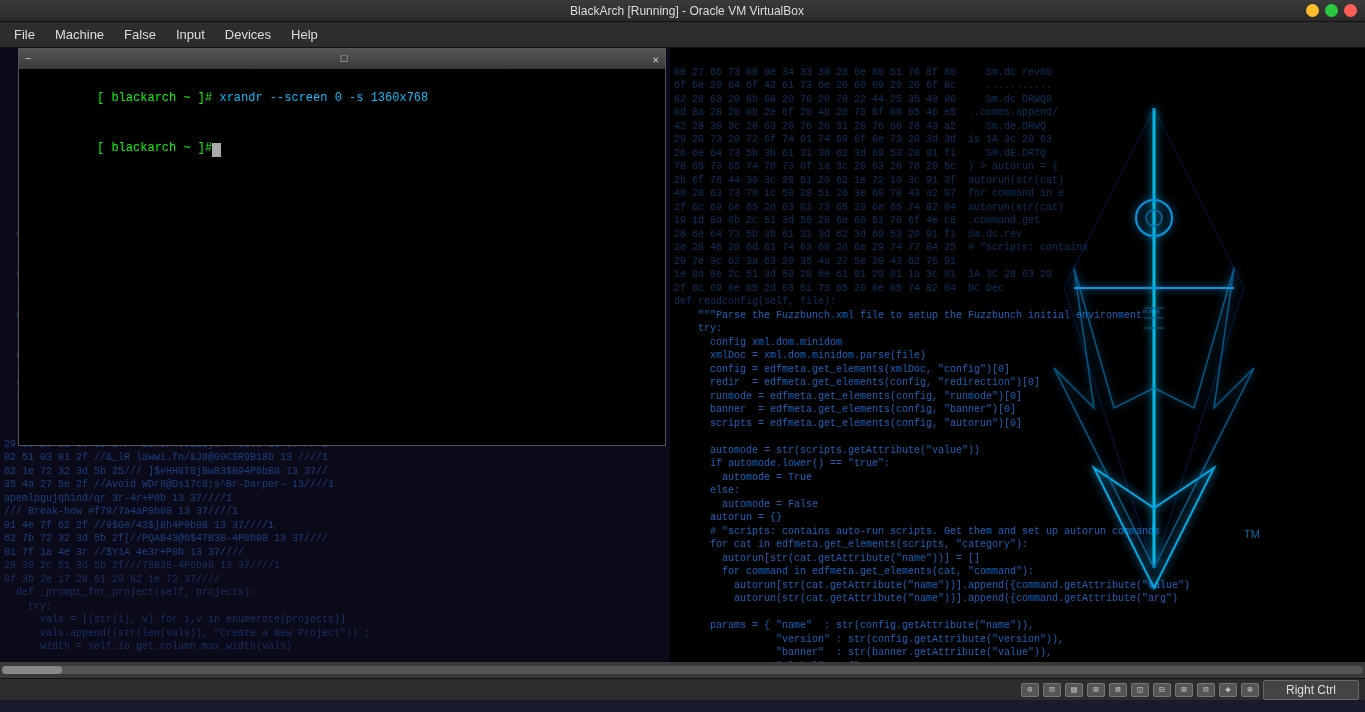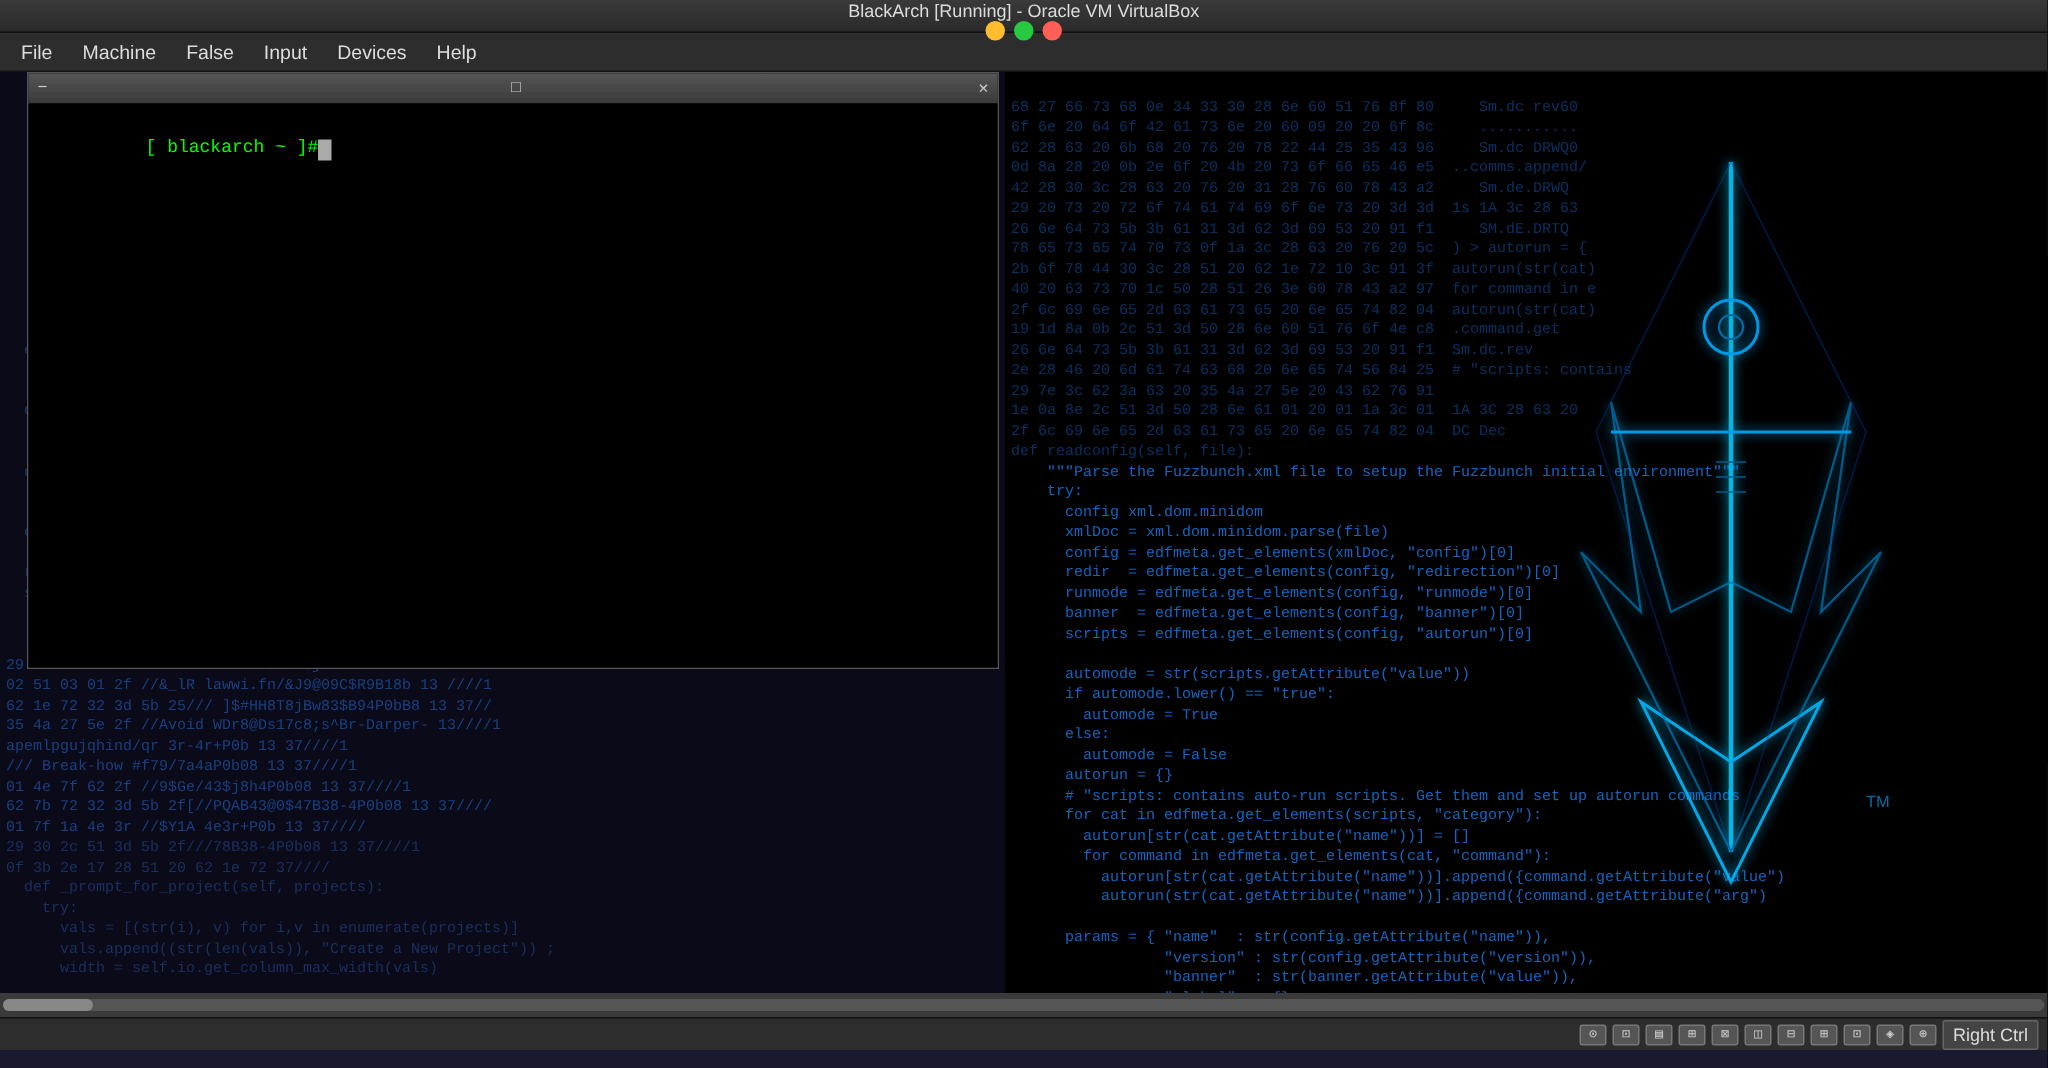--- a/index.html
+++ b/index.html
@@ -15,21 +15,20 @@
     
     #titlebar {
       width: 100%;
       height: 22px;
       background: linear-gradient(to bottom, #3a3a3a, #2a2a2a);
       display: flex;
       align-items: center;
       justify-content: space-between;
       padding: 0 8px;
       border-bottom: 1px solid #111;
-      flex-direction: column;
     }
     #titlebar-title {
       flex: 1;
       text-align: center;
       color: #ddd;
       font-family: Arial, sans-serif;
       font-size: 12px;
     }
     #titlebar-controls {
       display: flex;
@@ -268,21 +267,21 @@
       display: inline-flex;
       align-items: center;
       justify-content: center;
       color: #ccc;
       font-size: 9px;
     }
     #right-ctrl-label {
       color: #ddd;
       font-family: Arial, sans-serif;
       font-size: 12px;
-      padding: 2px 6px;
+      padding: 2px 22px;
       background: #444;
       border: 1px solid #666;
       border-radius: 2px;
       cursor: pointer;
     }
   </style>
 </head>
 <body>
 
 <div id="titlebar">
@@ -336,20 +335,23 @@
     </div>
 
     <div id="terminal">
       <div id="terminal-titlebar">
         <span class="term-ctrl">−</span>
         <span class="term-ctrl" style="margin-left:4px;">□</span>
         <span class="term-ctrl">✕</span>
       </div>
       <div id="terminal-content">
         <div class="term-line">
+          <span class="prompt">[ blackarch ~ ]#</span><span class="cmd"> xrandr --screen 0 -s 1360x768</span>
+        </div>
+        <div class="term-line">
           <span class="prompt">[ blackarch ~ ]#</span><span class="cursor-block"></span>
         </div>
       </div>
     </div>
 
     <div id="bg-code-lower">
 <span style="color:#1a4080">29 30 2c 51 3d 5b 2f// 28X8H49G&amp;3$j8h4P0b08 13 37////1</span>
 <span style="color:#1a4080">02 51 03 01 2f //&amp;_lR lawwi.fn/&amp;J9@09C$R9B18b 13 ////1</span>
 <span style="color:#1a4080">62 1e 72 32 3d 5b 25/// ]$#HH8T8jBw83$B94P0bB8 13 37//</span>
 <span style="color:#1a4080">35 4a 27 5e 2f //Avoid WDr8@Ds17c8;s^Br-Darper- 13////1</span>
@@ -377,21 +379,21 @@
 <span style="color:#0a3060">0d 8a 28 20 0b 2e 6f 20 4b 20 73 6f 66 65 46 e5  ..comms.append/</span>
 <span style="color:#0a3060">42 28 30 3c 28 63 20 76 20 31 28 76 60 78 43 a2     Sm.de.DRWQ</span>
 <span style="color:#0a3060">29 20 73 20 72 6f 74 61 74 69 6f 6e 73 20 3d 3d  1s 1A 3c 28 63</span>
 <span style="color:#0a3060">26 6e 64 73 5b 3b 61 31 3d 62 3d 69 53 20 91 f1     SM.dE.DRTQ</span>
 <span style="color:#0a3060">78 65 73 65 74 70 73 0f 1a 3c 28 63 20 76 20 5c  ) &gt; autorun = {</span>
 <span style="color:#0a3060">2b 6f 78 44 30 3c 28 51 20 62 1e 72 10 3c 91 3f  autorun(str(cat)</span>
 <span style="color:#0a3060">40 20 63 73 70 1c 50 28 51 26 3e 60 78 43 a2 97  for command in e</span>
 <span style="color:#0a3060">2f 6c 69 6e 65 2d 63 61 73 65 20 6e 65 74 82 04  autorun(str(cat)</span>
 <span style="color:#0a3060">19 1d 8a 0b 2c 51 3d 50 28 6e 60 51 76 6f 4e c8  .command.get</span>
 <span style="color:#0a3060">26 6e 64 73 5b 3b 61 31 3d 62 3d 69 53 20 91 f1  Sm.dc.rev</span>
-<span style="color:#0a3060">2e 28 46 20 6d 61 74 63 68 20 6e 65 74 56 84 25  # "scripts: contains</span>
+<span style="color:#0a3060">2e 28 46 20 6d 61 74 63 68 20 6e 29 74 77 84 25  # "scripts: contains</span>
 <span style="color:#0a3060">29 7e 3c 62 3a 63 20 35 4a 27 5e 20 43 62 76 91</span>
 <span style="color:#0a3060">1e 0a 8e 2c 51 3d 50 28 6e 61 01 20 01 1a 3c 01  1A 3C 28 63 20</span>
 <span style="color:#0a3060">2f 6c 69 6e 65 2d 63 61 73 65 20 6e 65 74 82 04  DC Dec</span>
 <span style="color:#0a3060">def readconfig(self, file):</span>
 <span style="color:#1565c0">    """Parse the Fuzzbunch.xml file to setup the Fuzzbunch initial environment"""</span>
 <span style="color:#1565c0">    try:</span>
 <span style="color:#1565c0">      config xml.dom.minidom</span>
 <span style="color:#1565c0">      xmlDoc = xml.dom.minidom.parse(file)</span>
 <span style="color:#1565c0">      config = edfmeta.get_elements(xmlDoc, "config")[0]</span>
 <span style="color:#1565c0">      redir  = edfmeta.get_elements(config, "redirection")[0]</span>

